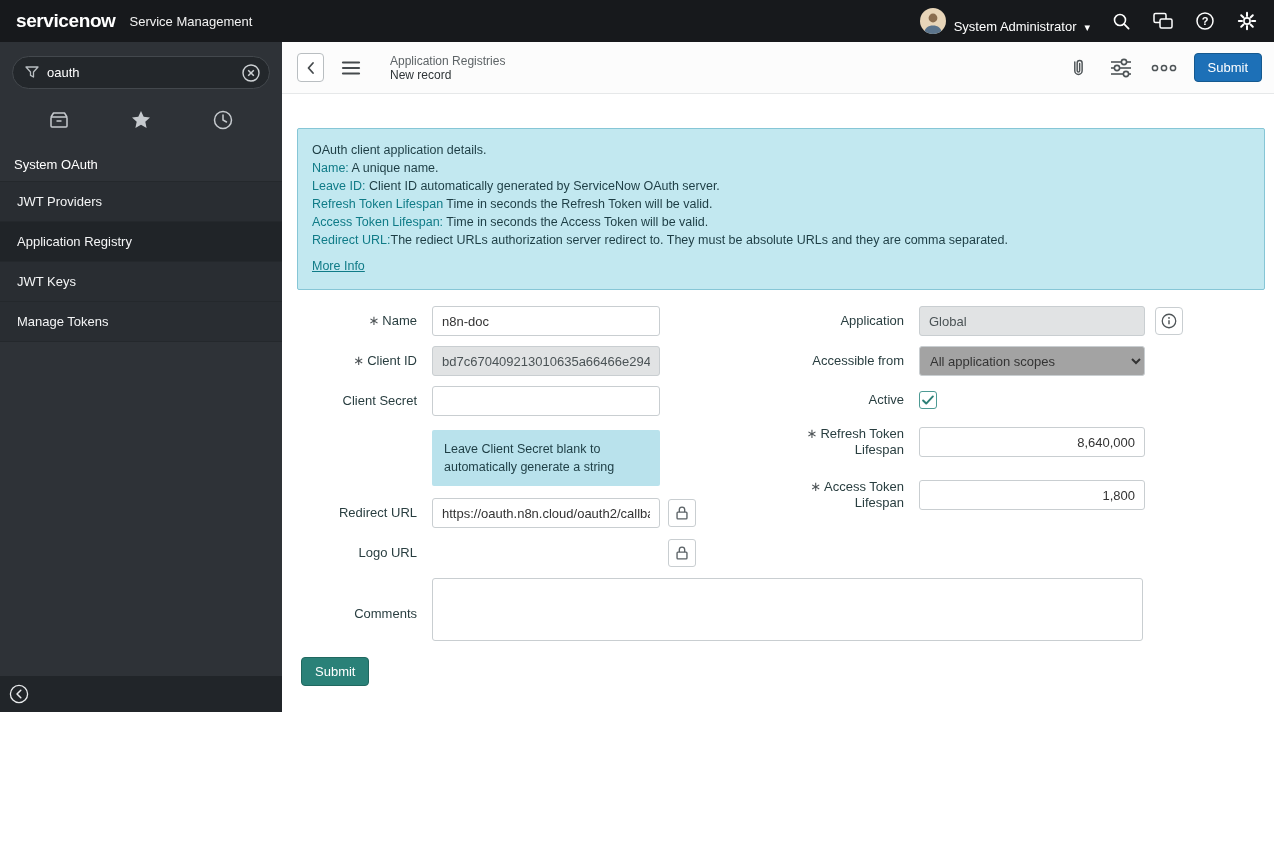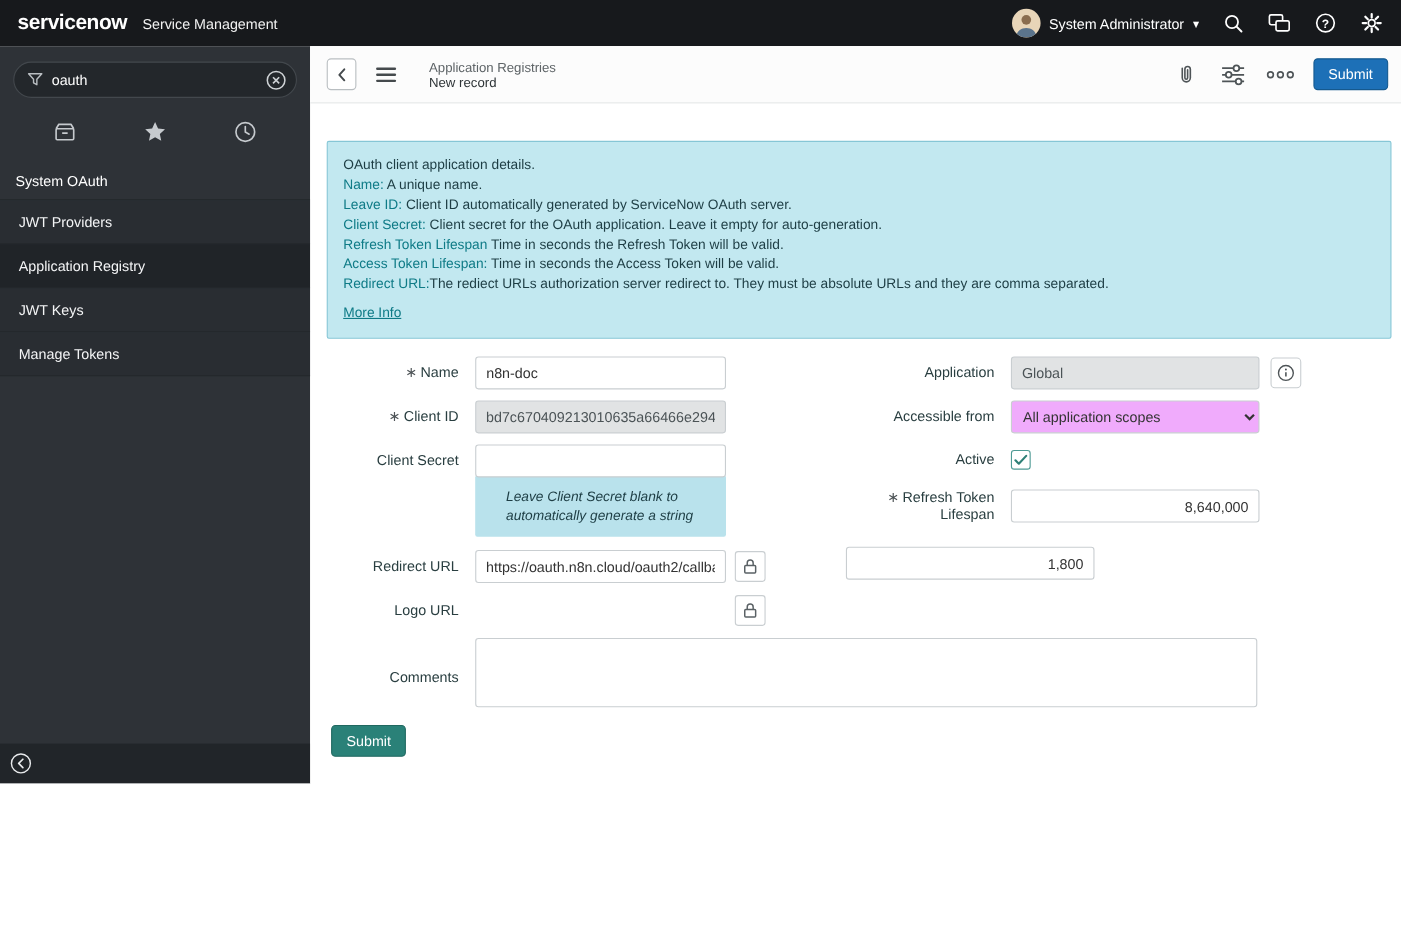--- a/index.html
+++ b/index.html
@@ -5,21 +5,21 @@
   * { margin:0; padding:0; box-sizing:border-box; }
   html,body { width:1274px; height:847px; }
   body { font-family:"Liberation Sans", sans-serif; font-size:13px; color:#293e40; background:#fff; overflow:hidden; }
   .app { width:1274px; height:712px; display:flex; flex-direction:column; }
 
   
   .top-header { flex:0 0 42px; background:#17191c; color:#fff; display:flex; align-items:center; padding:0 16px; }
   .logo { font-size:19px; font-weight:bold; letter-spacing:-0.4px; }
   .product-name { margin-left:14px; font-size:13px; color:#f2f2f2; }
   .header-right { margin-left:auto; display:flex; align-items:center; gap:20px; }
-  .user-menu { display:flex; align-items:center; gap:8px; cursor:pointer; }
+  .user-menu { display:flex; align-items:flex-end; gap:8px; cursor:pointer; }
   .avatar { width:26px; height:26px; border-radius:50%; background:#e8d5b8; overflow:hidden; display:flex; align-items:flex-end; justify-content:center; }
   .user-caret { font-size:11px; color:#fff; }
   .hicon { width:22px; height:22px; display:flex; align-items:center; justify-content:center; cursor:pointer; }
 
   
   .body-row { flex:1; display:flex; min-height:0; }
   .sidebar { width:282px; flex:0 0 282px; background:#2e3237; color:#fff; position:relative; display:flex; flex-direction:column; }
   .sidebar-search { margin:14px 12px 2px; position:relative; }
   .sidebar-search input { width:100%; height:33px; background:#23272b; border:1px solid #43484d; border-radius:17px; color:#fff; padding:0 36px 0 34px; font-size:13px; font-family:inherit; outline:none; }
   .funnel-wrap { position:absolute; left:12px; top:8px; }
@@ -61,22 +61,22 @@
   .flabel { flex:0 0 120px; width:120px; text-align:right; margin-right:15px; font-size:13px; color:#293e40; line-height:16px; }
   .col-right .flabel { flex:0 0 135px; width:135px; }
   .req { color:#4e5457; font-size:13px; margin-right:3px; }
   input.txt { height:30px; border:1px solid #c9ced1; border-radius:3px; padding:0 9px; font-size:13px; color:#333; width:228px; font-family:inherit; background:#fff; outline:none; }
   .col-right input.txt, .col-right .sel { width:226px; }
   input.ro { background:#e1e3e4; color:#4b5356; }
   input.num { text-align:right; }
   .input-spacer { width:228px; height:30px; }
   .sq-btn { width:28px; height:28px; border:1px solid #c9ced1; border-radius:3px; background:#fff; margin-left:8px; display:flex; align-items:center; justify-content:center; cursor:pointer; flex:0 0 28px; }
   .info-btn { margin-left:10px; border-radius:4px; }
-  .hint-box { margin:-2px 0 12px 135px; width:228px; background:#b9e2ec; border-radius:2px; padding:10px 28px; font-size:12.5px; line-height:18px; color:#1d3d44;font-style:italic; }
-  .sel { height:30px; border:1px solid #c9ced1; border-radius:3px; background:#f0abfc; font-size:13px; color:#333; font-family:inherit; padding:0 4px 0 6px; outline:none; }
+  .hint-box { margin:-2px 0 12px 135px; width:228px; background:#b9e2ec; border-radius:2px; padding:10px 12px; font-size:12.5px; line-height:18px; color:#1d3d44; }
+  .sel { height:30px; border:1px solid #c9ced1; border-radius:3px; background:#a3a3a3; font-size:13px; color:#333; font-family:inherit; padding:0 4px 0 6px; outline:none; }
   .checkbox { width:18px; height:18px; border:1px solid #4d9a94; border-radius:3px; background:#fff; display:flex; align-items:center; justify-content:center; cursor:pointer; }
   .checkbox .check-icon { display:none; }
   .checkbox[data-checked="true"] .check-icon { display:flex; }
   .row-active { margin-bottom:17px; }
   .row-accessible { margin-bottom:15px; }
   .row-refresh { margin-bottom:21px; }
   .comments-row { align-items:center; margin-bottom:0; }
   .comments-row .flabel { margin-top:9px; }
   textarea.ta { width:711px; height:63px; border:1px solid #c9ced1; border-radius:3px; padding:6px 9px; font-size:13px; font-family:inherit; color:#333; resize:none; outline:none; }
   .submit-bottom { margin:16px 0 0 4px; height:29px; padding:0 13px; background:#2a8178; color:#fff; border:1px solid #206860; border-radius:4px; font-size:13px; font-family:inherit; cursor:pointer; }
@@ -251,40 +251,39 @@
           <button class="submit-top">Submit</button>
         </div>
       </div>
 
       <div class="content">
 
         <div class="info-box">
           <div class="info-line"><span class="kw"></span><span>OAuth client application details.</span></div>
           <div class="info-line"><span class="kw">Name:</span><span> A unique name.</span></div>
           <div class="info-line"><span class="kw">Leave ID:</span><span> Client ID automatically generated by ServiceNow OAuth server.</span></div>
-          <div class="info-line"><span class="kw">Client Secret:</span><span> Client secret for the OAuth application. Leave it empty for auto-generation.</span></div>
           <div class="info-line"><span class="kw">Refresh Token Lifespan</span><span> Time in seconds the Refresh Token will be valid.</span></div>
           <div class="info-line"><span class="kw">Access Token Lifespan:</span><span> Time in seconds the Access Token will be valid.</span></div>
           <div class="info-line"><span class="kw">Redirect URL:</span><span>The rediect URLs authorization server redirect to. They must be absolute URLs and they are comma separated.</span></div>
           <a class="more-info">More Info</a>
         </div>
 
         <div class="form-area">
           <div class="form-grid">
 
             <div class="col-left">
               <div class="frow">
                 <label class="flabel"><span class="req">∗</span><span>Name</span></label>
                 <input class="txt" type="text" value="n8n-doc" style="">
               </div>
               <div class="frow">
                 <label class="flabel"><span class="req">∗</span><span>Client ID</span></label>
                 <input class="txt ro" type="text" readonly="" value="bd7c670409213010635a66466e2943de" style="">
               </div>
-              <div class="frow" style="margin-bottom:0">
+              <div class="frow" style="margin-bottom:16px">
                 <label class="flabel">Client Secret</label>
                 <input class="txt" type="text" value="" style="">
               </div>
               <div class="hint-box">Leave Client Secret blank to automatically generate a string</div>
               <div class="frow">
                 <label class="flabel">Redirect URL</label>
                 <input class="txt" type="text" value="https://oauth.n8n.cloud/oauth2/callback" style="">
                 <button class="sq-btn">
                   <svg width="18" height="18" viewBox="0 0 20 20">
                       <rect x="4.5" y="9" width="11" height="7.5" rx="1" fill="none" stroke="#5a6165" stroke-width="1.5"></rect>
@@ -330,20 +329,21 @@
                         <path d="M3.5 9.5l3.5 3.5L14.5 5" fill="none" stroke="#2e8077" stroke-width="2.2" stroke-linecap="round" stroke-linejoin="round"></path>
                       </svg>
                   </span>
                 </div>
               </div>
               <div class="frow row-refresh">
                 <label class="flabel"><span class="req">∗</span><span>Refresh Token Lifespan</span></label>
                 <input class="txt num" type="text" value="8,640,000" style="">
               </div>
               <div class="frow">
+                <label class="flabel"><span class="req">∗</span><span>Access Token Lifespan</span></label>
                 <input class="txt num" type="text" value="1,800" style="">
               </div>
             </div>
 
           </div>
 
           <div class="frow comments-row">
             <label class="flabel">Comments</label>
             <textarea class="ta" style=""></textarea>
           </div>

